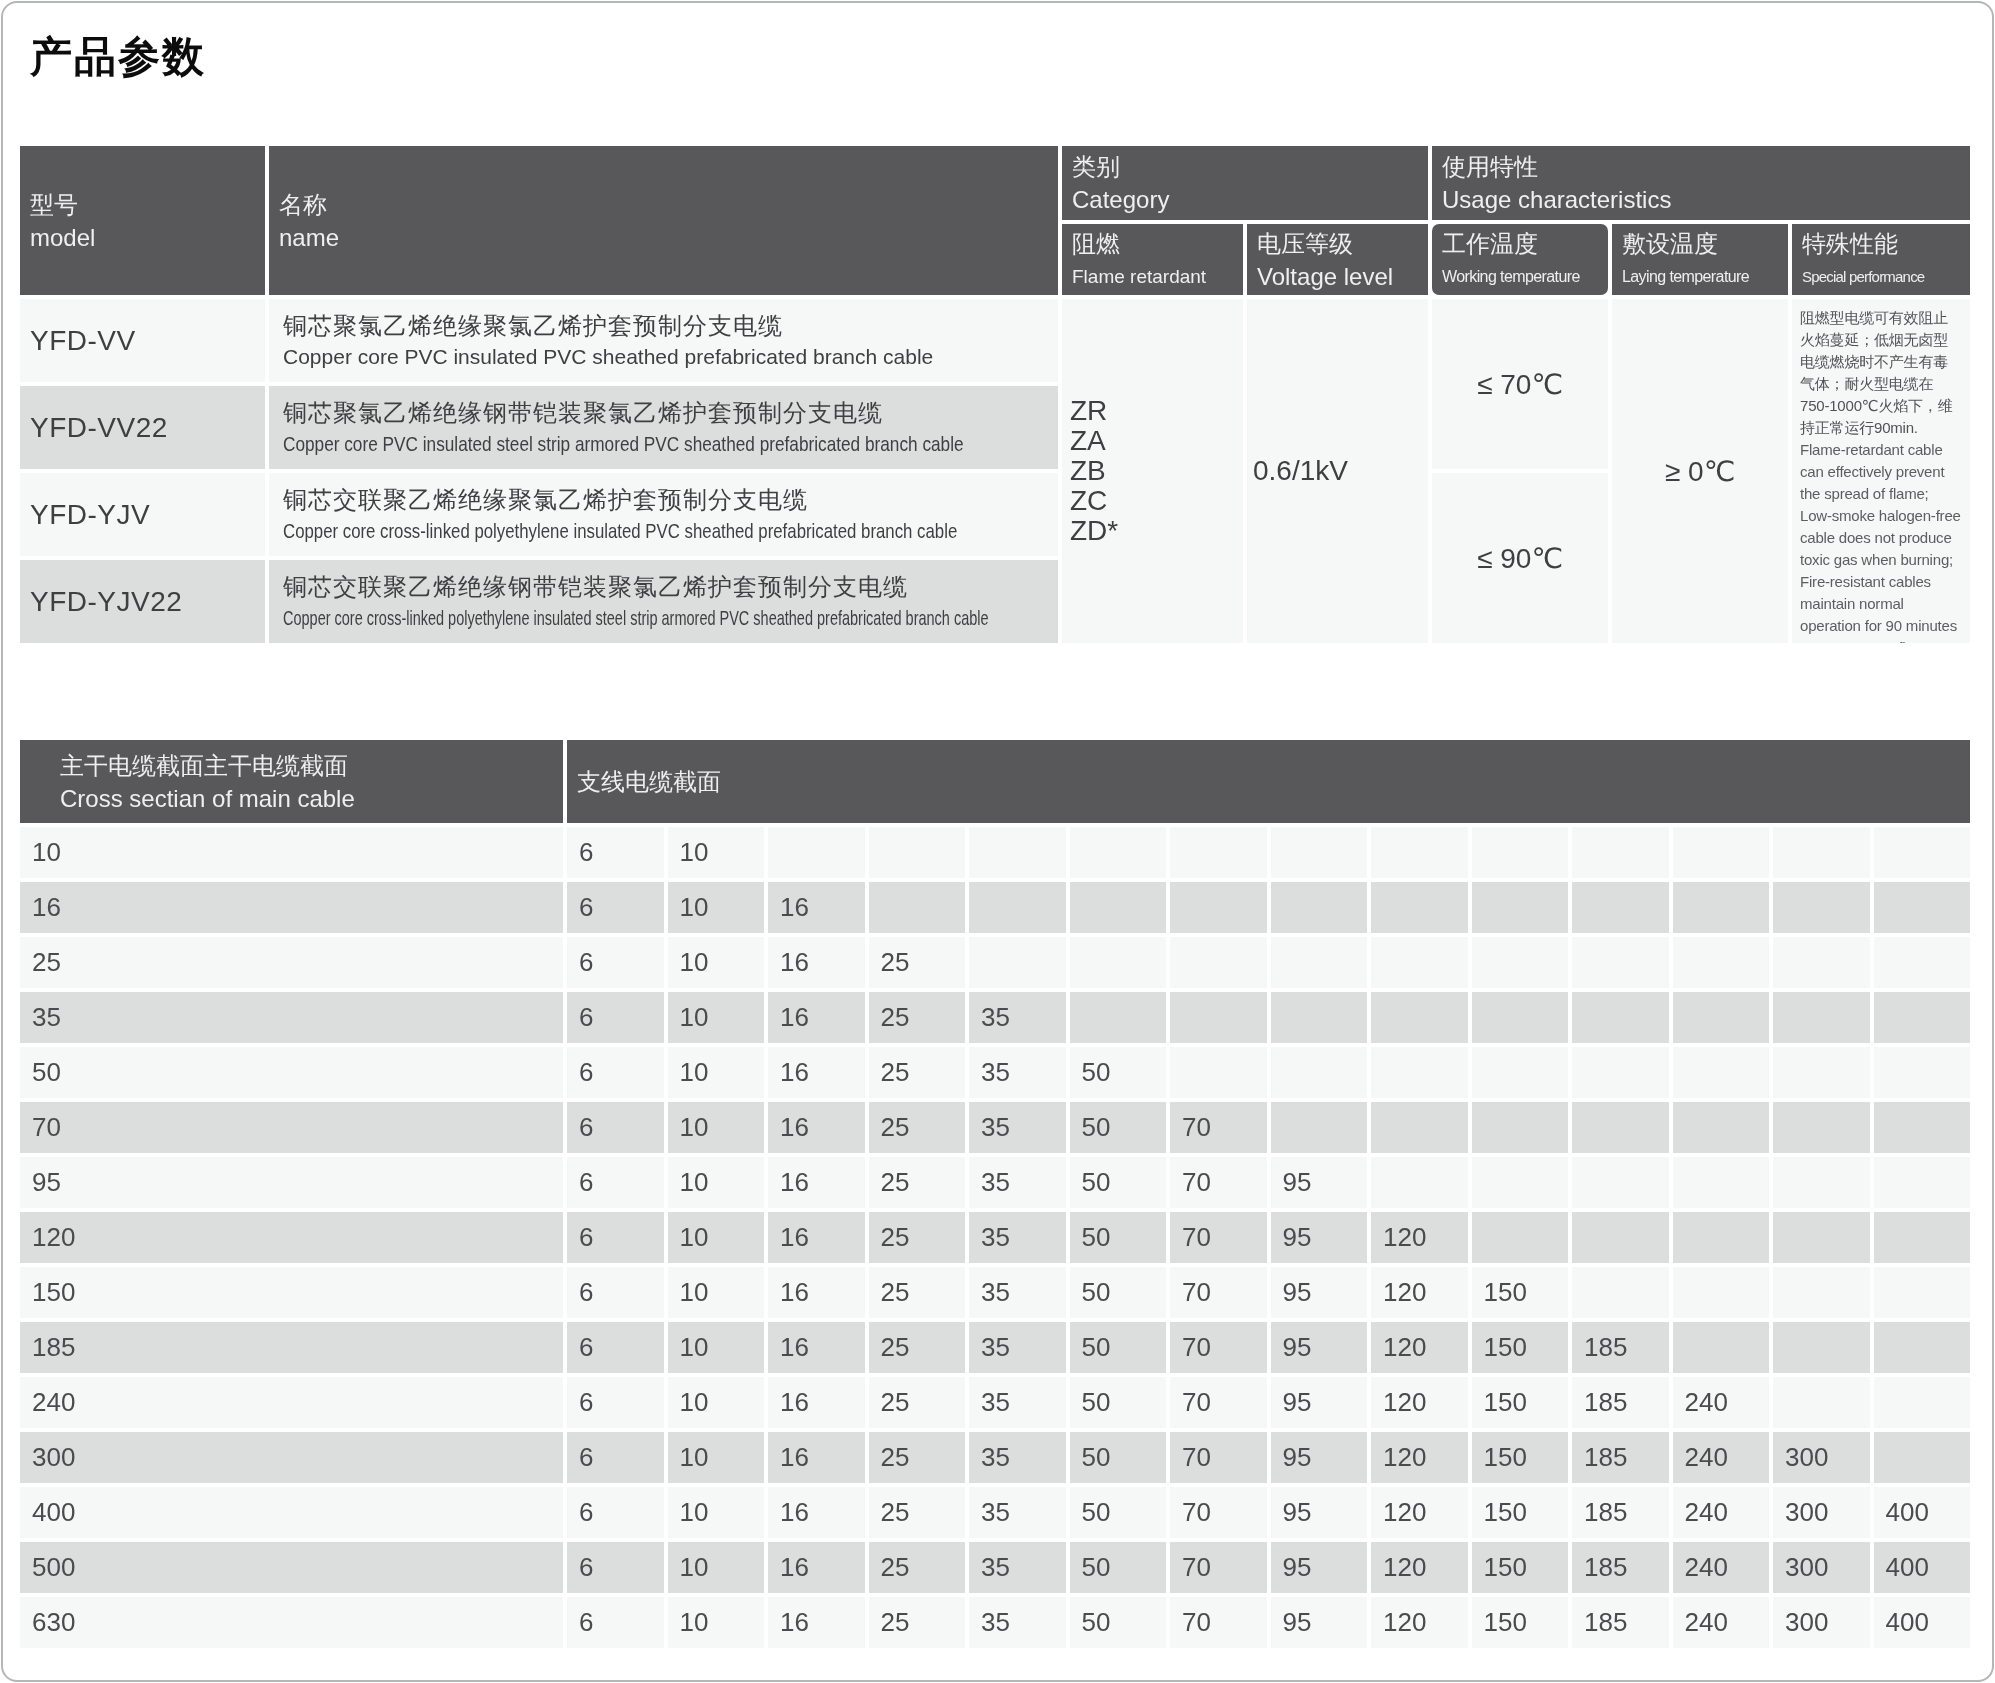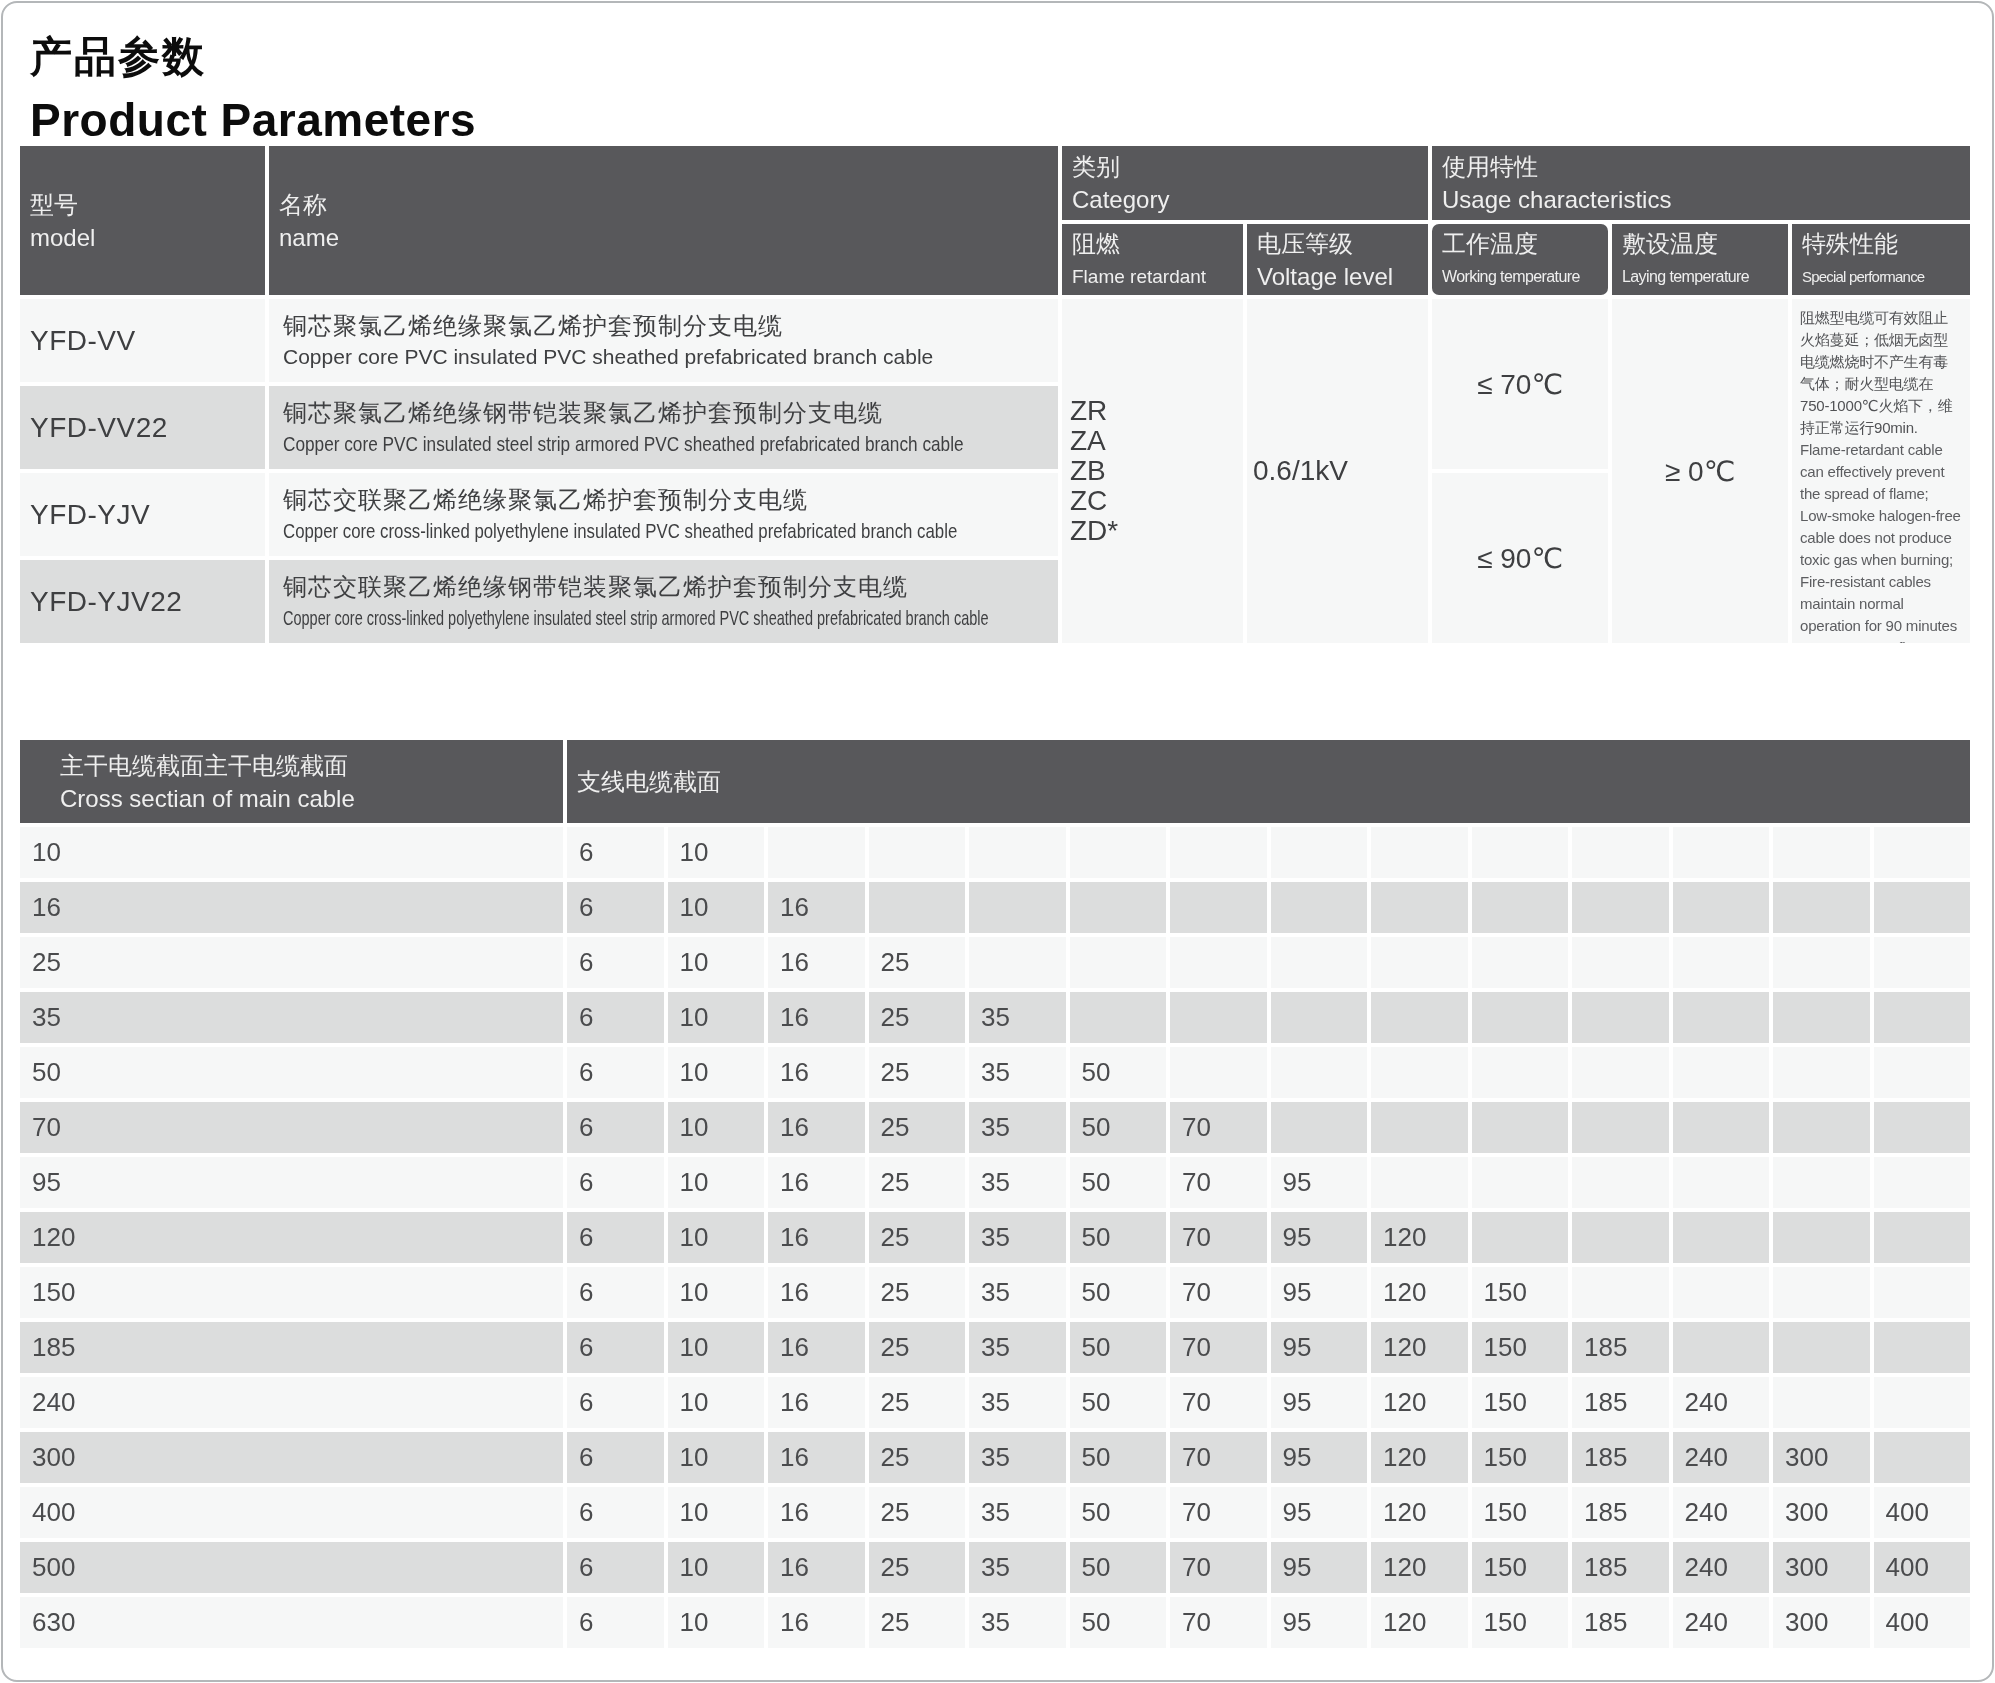--- a/index.html
+++ b/index.html
@@ -92,21 +92,20 @@
     font-size:26px; color:var(--num-text); overflow:hidden;
   }
 </style>
 </head>
 <body style="--header-bg: #58585b; --row-light: #f6f7f7; --row-dark: #dcdddd; --header-text: #efefef; --body-text: #3e3f41; --num-text: #4a4b4d; --title-text: #0c0c0c; --frame-border: #b4b7b9;">
 
 <div class="frame"></div>
 
 <div class="titles">
   <div class="title-zh">产品参数</div>
-  <div class="title-en">Product Parameters</div>
 </div>
 
 <div class="t1">
 
   <div class="hcell h-model">
     <span class="hzh">型号</span>
     <span class="hen">model</span>
   </div>
   <div class="hcell h-category">
     <span class="hzh">类别</span>

